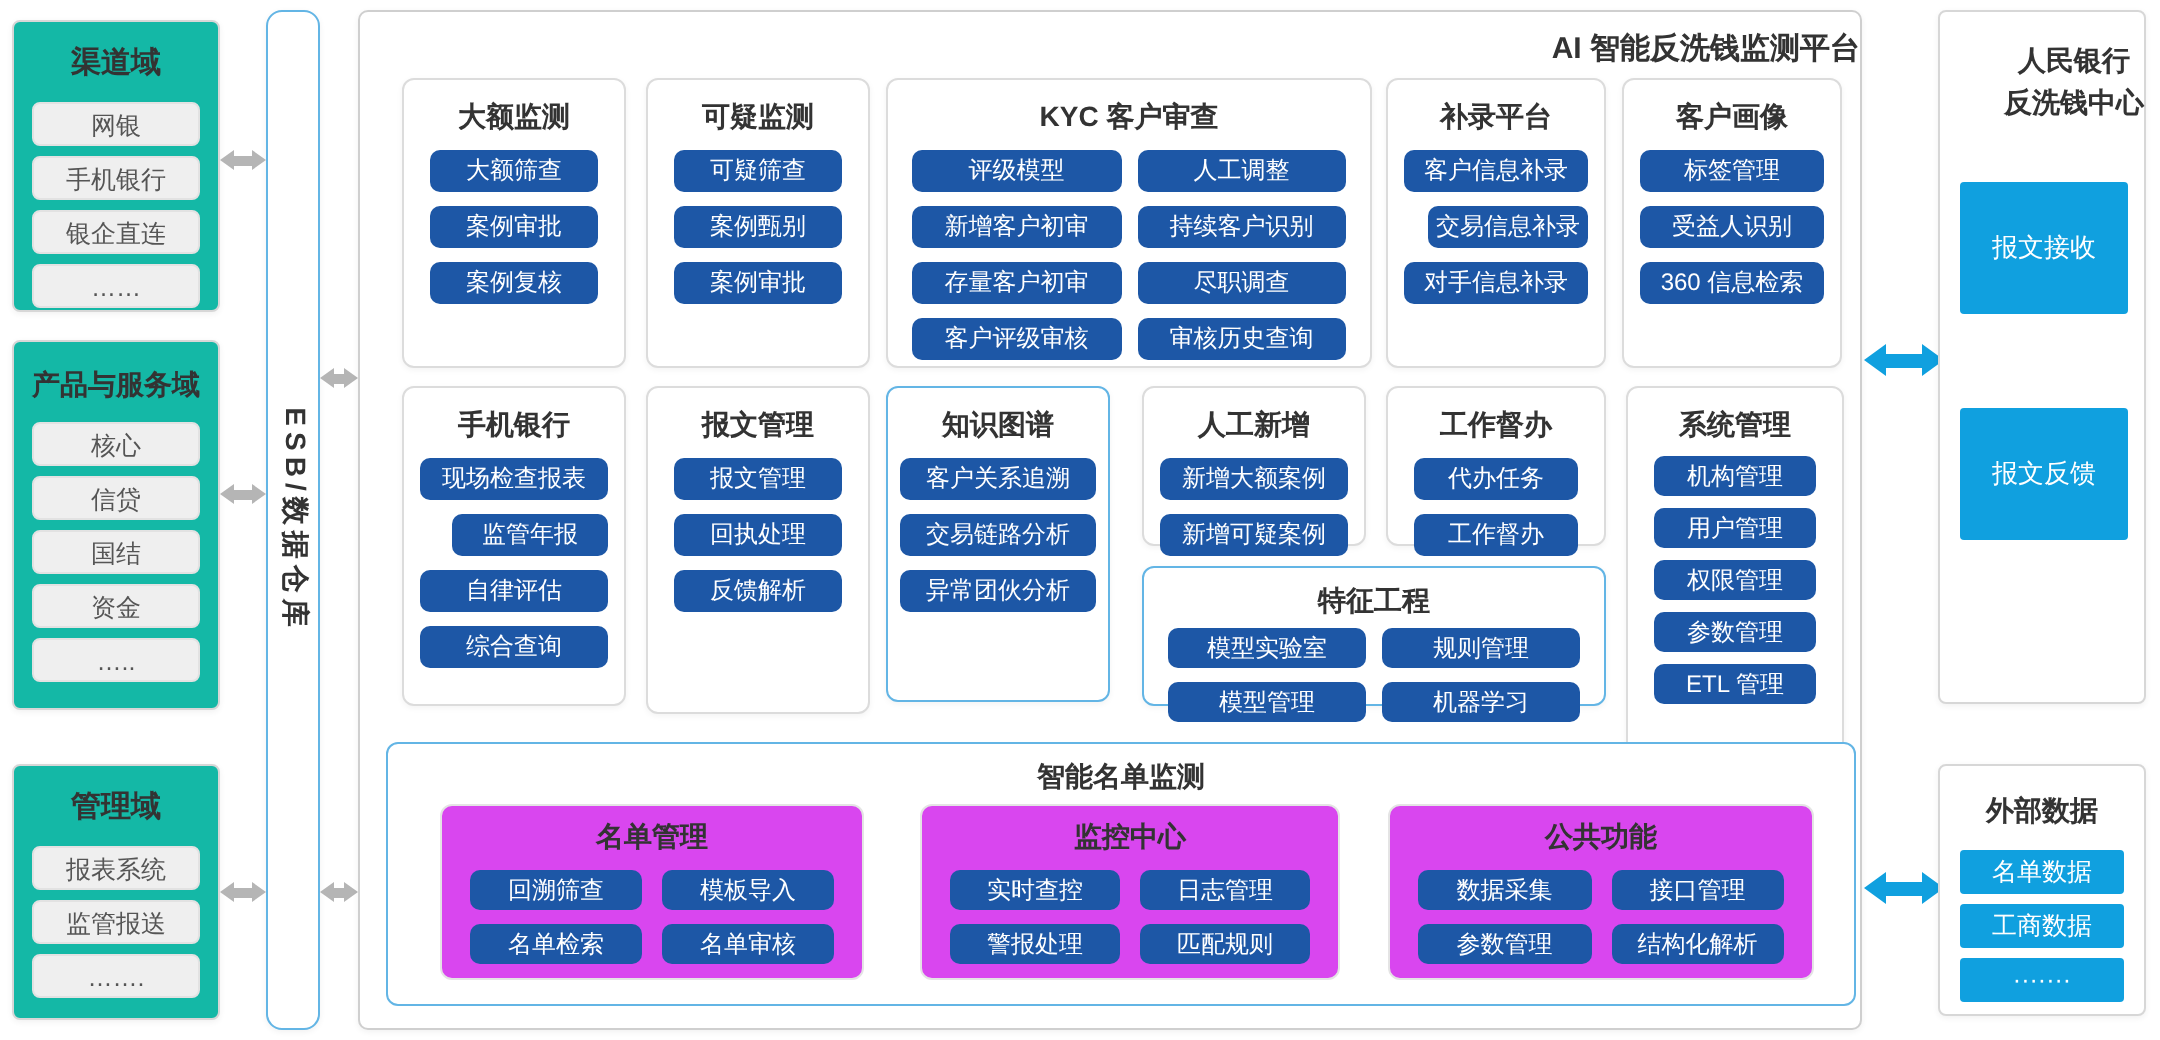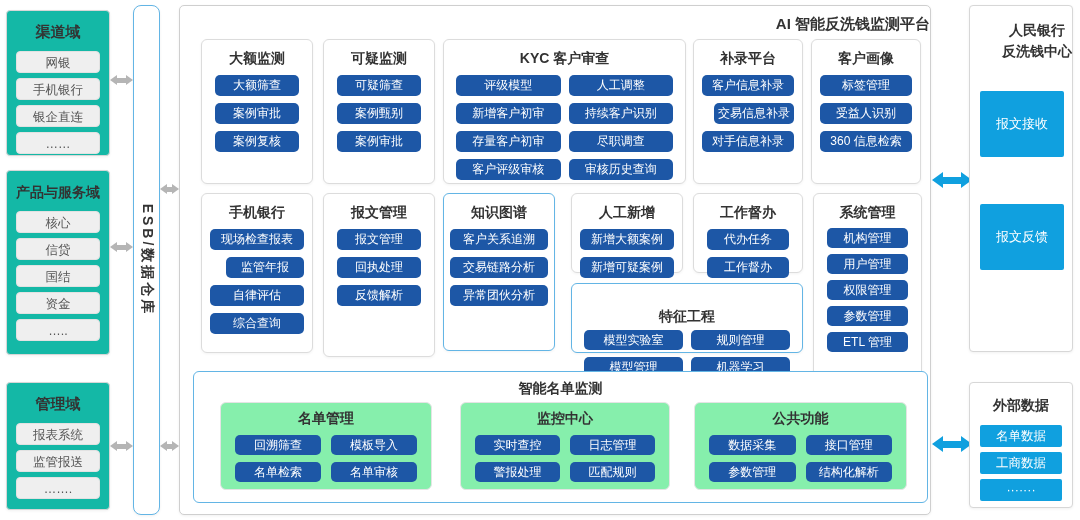--- a/index.html
+++ b/index.html
@@ -40,21 +40,21 @@
   .btn{display:block;margin:7px 13px 0;height:21px;line-height:21px;text-align:center;
        background:var(--db);color:#fff;font-size:12px;border-radius:5px;white-space:nowrap;overflow:hidden;}
   .sec.compact .btn{margin-top:6px;height:20px;line-height:20px;}
   .btn-grid{display:grid;grid-template-columns:1fr 1fr;gap:7px 8px;margin:7px 12px 0;}
   .btn-grid .btn{margin:0;}
 
   
   .smart{position:absolute;left:13px;top:365px;width:735px;height:132px;background:#fff;
          border:1px solid var(--lb);border-radius:6px;}
   .smart-title{text-align:center;font-size:14px;font-weight:700;color:var(--txt);margin-top:8px;}
-  .ggroup{position:absolute;top:30px;height:88px;background:#86efac;border:1px solid #e4e4e4;border-radius:6px;}
+  .ggroup{position:absolute;top:30px;height:88px;background:#d946ef;border:1px solid #e4e4e4;border-radius:6px;}
   .gtitle{text-align:center;font-size:14px;font-weight:700;color:var(--txt);margin:7px 0 0;}
   .ggroup .btn-grid{margin:7px 14px 0;gap:7px 10px;}
   .ggroup .btn{height:20px;line-height:20px;}
 
   
   .rbox{position:absolute;left:969px;width:104px;background:#fff;border:1px solid var(--bd);
         border-radius:4px;box-shadow:0 1px 3px rgba(0,0,0,.06);}
   .rtitle{text-align:center;font-size:14px;font-weight:700;color:var(--txt);line-height:21px;}
   .cyan-tile{position:absolute;left:10px;width:84px;height:66px;background:var(--cyan);color:#fff;
         font-size:13px;text-align:center;line-height:66px;border-radius:2px;white-space:nowrap;}
@@ -213,21 +213,21 @@
     <div class="sec compact" style="left:633px;top:187px;width:109px;height:190px;">
       <div class="sec-title">系统管理</div>
       <div class="btn">机构管理</div>
       <div class="btn">用户管理</div>
       <div class="btn">权限管理</div>
       <div class="btn">参数管理</div>
       <div class="btn">ETL 管理</div>
     </div>
 
     <div class="sec blue" style="left:391px;top:277px;width:232px;height:70px;">
-      <div class="sec-title" style="margin-top:24px;">特征工程</div>
+      <div class="sec-title" style="margin-top:8px;">特征工程</div>
       <div class="btn-grid" style="margin-top:4px;">
         <div class="btn" style="height:20px;line-height:20px;">模型实验室</div>
         <div class="btn" style="height:20px;line-height:20px;">规则管理</div>
         <div class="btn" style="height:20px;line-height:20px;">模型管理</div>
         <div class="btn" style="height:20px;line-height:20px;">机器学习</div>
       </div>
     </div>
 
     <div class="smart">
       <div class="smart-title">智能名单监测</div>

